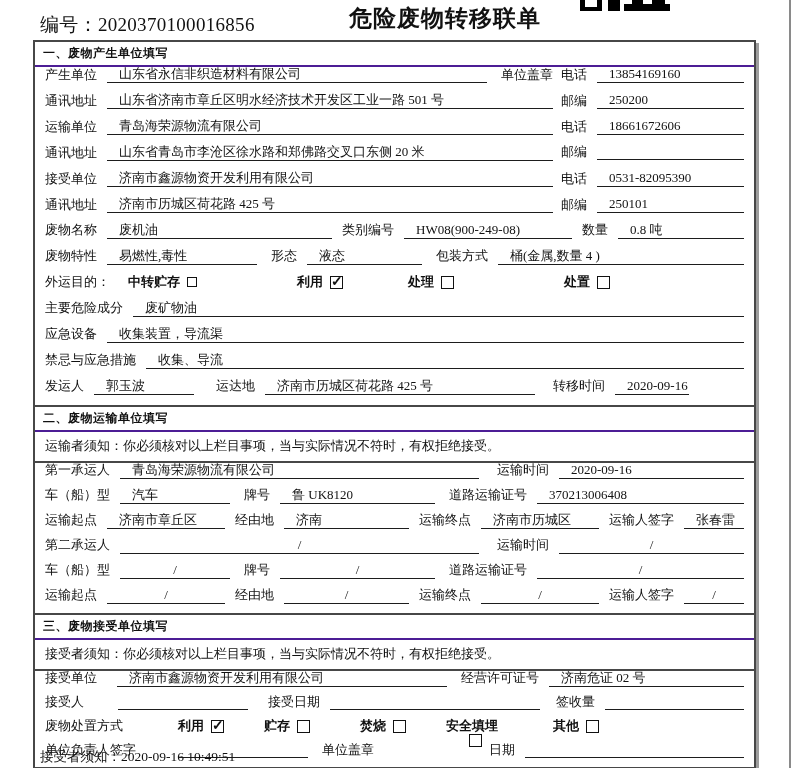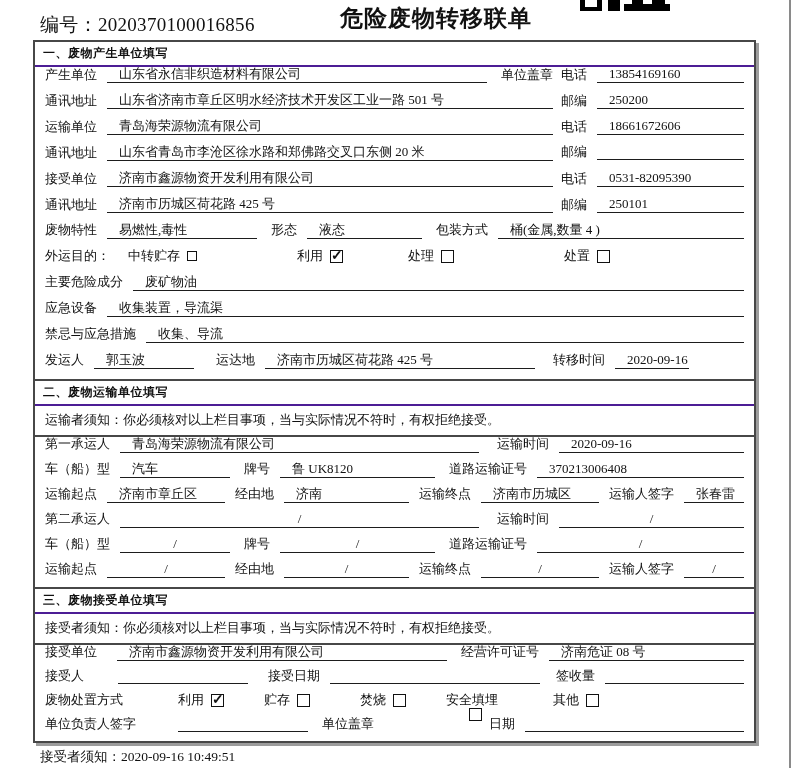--- a/index.html
+++ b/index.html
@@ -4,42 +4,42 @@
 <style>
   * { box-sizing: border-box; margin: 0; padding: 0; }
   html, body { width: 796px; height: 768px; background: #ffffff; overflow: hidden; }
   body { font-family: "Liberation Serif", "DejaVu Serif", serif; color: #111; font-size: 13px; }
   .page { position: relative; width: 796px; height: 768px; background: #fff; }
   .page-edge { position: absolute; top: 0; left: 789px; width: 2px; height: 768px; background: #8a8a8a; }
 
   
   .doc-header { position: absolute; top: 0; left: 0; width: 790px; height: 40px; }
   .doc-number { position: absolute; left: 40px; top: 12px; font-size: 19px; letter-spacing: .3px; }
-  .doc-title { position: absolute; left: 340px; top: 3px; font-size: 23px; font-weight: bold; letter-spacing: 1px; font-family: "Liberation Sans", sans-serif; }
+  .doc-title { position: absolute; left: 349px; top: 3px; font-size: 23px; font-weight: bold; letter-spacing: 1px; font-family: "Liberation Sans", sans-serif; }
   .qr-frag { position: absolute; left: 580px; top: 0; width: 92px; height: 11px; }
   .qr-b { position: absolute; background: #000; }
 
   
   .form-table { position: absolute; left: 33px; top: 40px; width: 723px; border: 2px solid #474747; background: #fff; box-shadow: 3px 3px 0 #9c9c9c; }
   .sec-header { border-bottom: 2px solid #4c1d95; font-weight: bold; font-size: 12px; padding: 3px 8px 3px 8px; font-family: "Liberation Sans", sans-serif; letter-spacing: .5px; }
   .sec2 .sec-header, .sec3 .sec-header { border-top: 2px solid #474747; }
   .note-row { border-bottom: 2px solid #474747; padding: 5px 10px 6px 10px; font-size: 13px; }
 
   .row { display: flex; align-items: flex-start; height: 26px; padding: 0 10px 4px 10px; }
   .sec2 .row { height: 25px; }
   .sec3 .row { height: 24px; }
   .lbl { white-space: nowrap; margin-right: 10px; line-height: 1.15; }
   .fill { border-bottom: 1px solid #1d1d1d; white-space: nowrap; overflow: hidden; padding: 0 4px 0 12px; line-height: 1.15; min-height: 15px; }
   .fill.c { text-align: center; padding: 0 4px; }
   .grow { flex: 1; }
   .lcol { width: 508px; display: flex; align-items: flex-end; flex-shrink: 0; }
   .rcol { flex: 1; display: flex; align-items: flex-end; margin-left: 8px; }
 
   .opt { display: inline-flex; align-items: center; white-space: nowrap; }
-  .opt .ol { margin-right: 7px; line-height: 1.15; }
+  .opt .ol { margin-right: 7px; line-height: 1.15; font-weight: bold; }
   .cb { width: 13px; height: 13px; border: 1.5px solid #111; position: relative; display: inline-block; background: #fff; }
   .cb.small { width: 10px; height: 10px; align-self: center; }
   .cb[data-checked="true"]::after { content: "✓"; position: absolute; left: 0px; top: -4px; font-size: 14px; font-weight: bold; color: #111; }
 
   .print-line { position: absolute; left: 40px; top: 748px; font-size: 13.5px; }
 </style>
 </head>
 <body>
 
 <div class="page">
@@ -123,20 +123,28 @@
         <div class="lcol">
           <span class="lbl">通讯地址</span>
           <span class="fill grow">济南市历城区荷花路 425 号</span>
         </div>
         <div class="rcol">
           <span class="lbl">邮编</span>
           <span class="fill grow">250101</span>
         </div>
       </div>
 
+      <div class="row">
+        <span class="lbl">废物名称</span>
+        <span class="fill" style="width:225px;">废机油</span>
+        <span class="lbl" style="margin-left:10px;">类别编号</span>
+        <span class="fill" style="width:168px;">HW08(900-249-08)</span>
+        <span class="lbl" style="margin-left:10px;">数量</span>
+        <span class="fill grow">0.8 吨</span>
+      </div>
 
       <div class="row">
         <span class="lbl">废物特性</span>
         <span class="fill" style="width:150px;">易燃性,毒性</span>
         <span class="lbl" style="margin-left:14px;">形态</span>
         <span class="fill" style="width:115px;">液态</span>
         <span class="lbl" style="margin-left:14px;">包装方式</span>
         <span class="fill grow">桶(金属,数量 4 )</span>
       </div>
 
@@ -245,21 +253,21 @@
     </div>
 
     <div class="sec3">
       <div class="sec-header">三、废物接受单位填写</div>
       <div class="note-row">接受者须知：你必须核对以上栏目事项，当与实际情况不符时，有权拒绝接受。</div>
 
       <div class="row">
         <span class="lbl">接受单位</span>
         <span class="fill grow" style="margin-left:10px;">济南市鑫源物资开发利用有限公司</span>
         <span class="lbl" style="margin-left:14px;">经营许可证号</span>
-        <span class="fill" style="width:195px;">济南危证 08 号</span>
+        <span class="fill" style="width:195px;">济南危证 02 号</span>
       </div>
 
       <div class="row">
         <span class="lbl">接受人</span>
         <span class="fill" style="width:130px;margin-left:24px;"></span>
         <span class="lbl" style="margin-left:20px;">接受日期</span>
         <span class="fill" style="width:210px;"></span>
         <span class="lbl" style="margin-left:16px;">签收量</span>
         <span class="fill grow"></span>
       </div>

